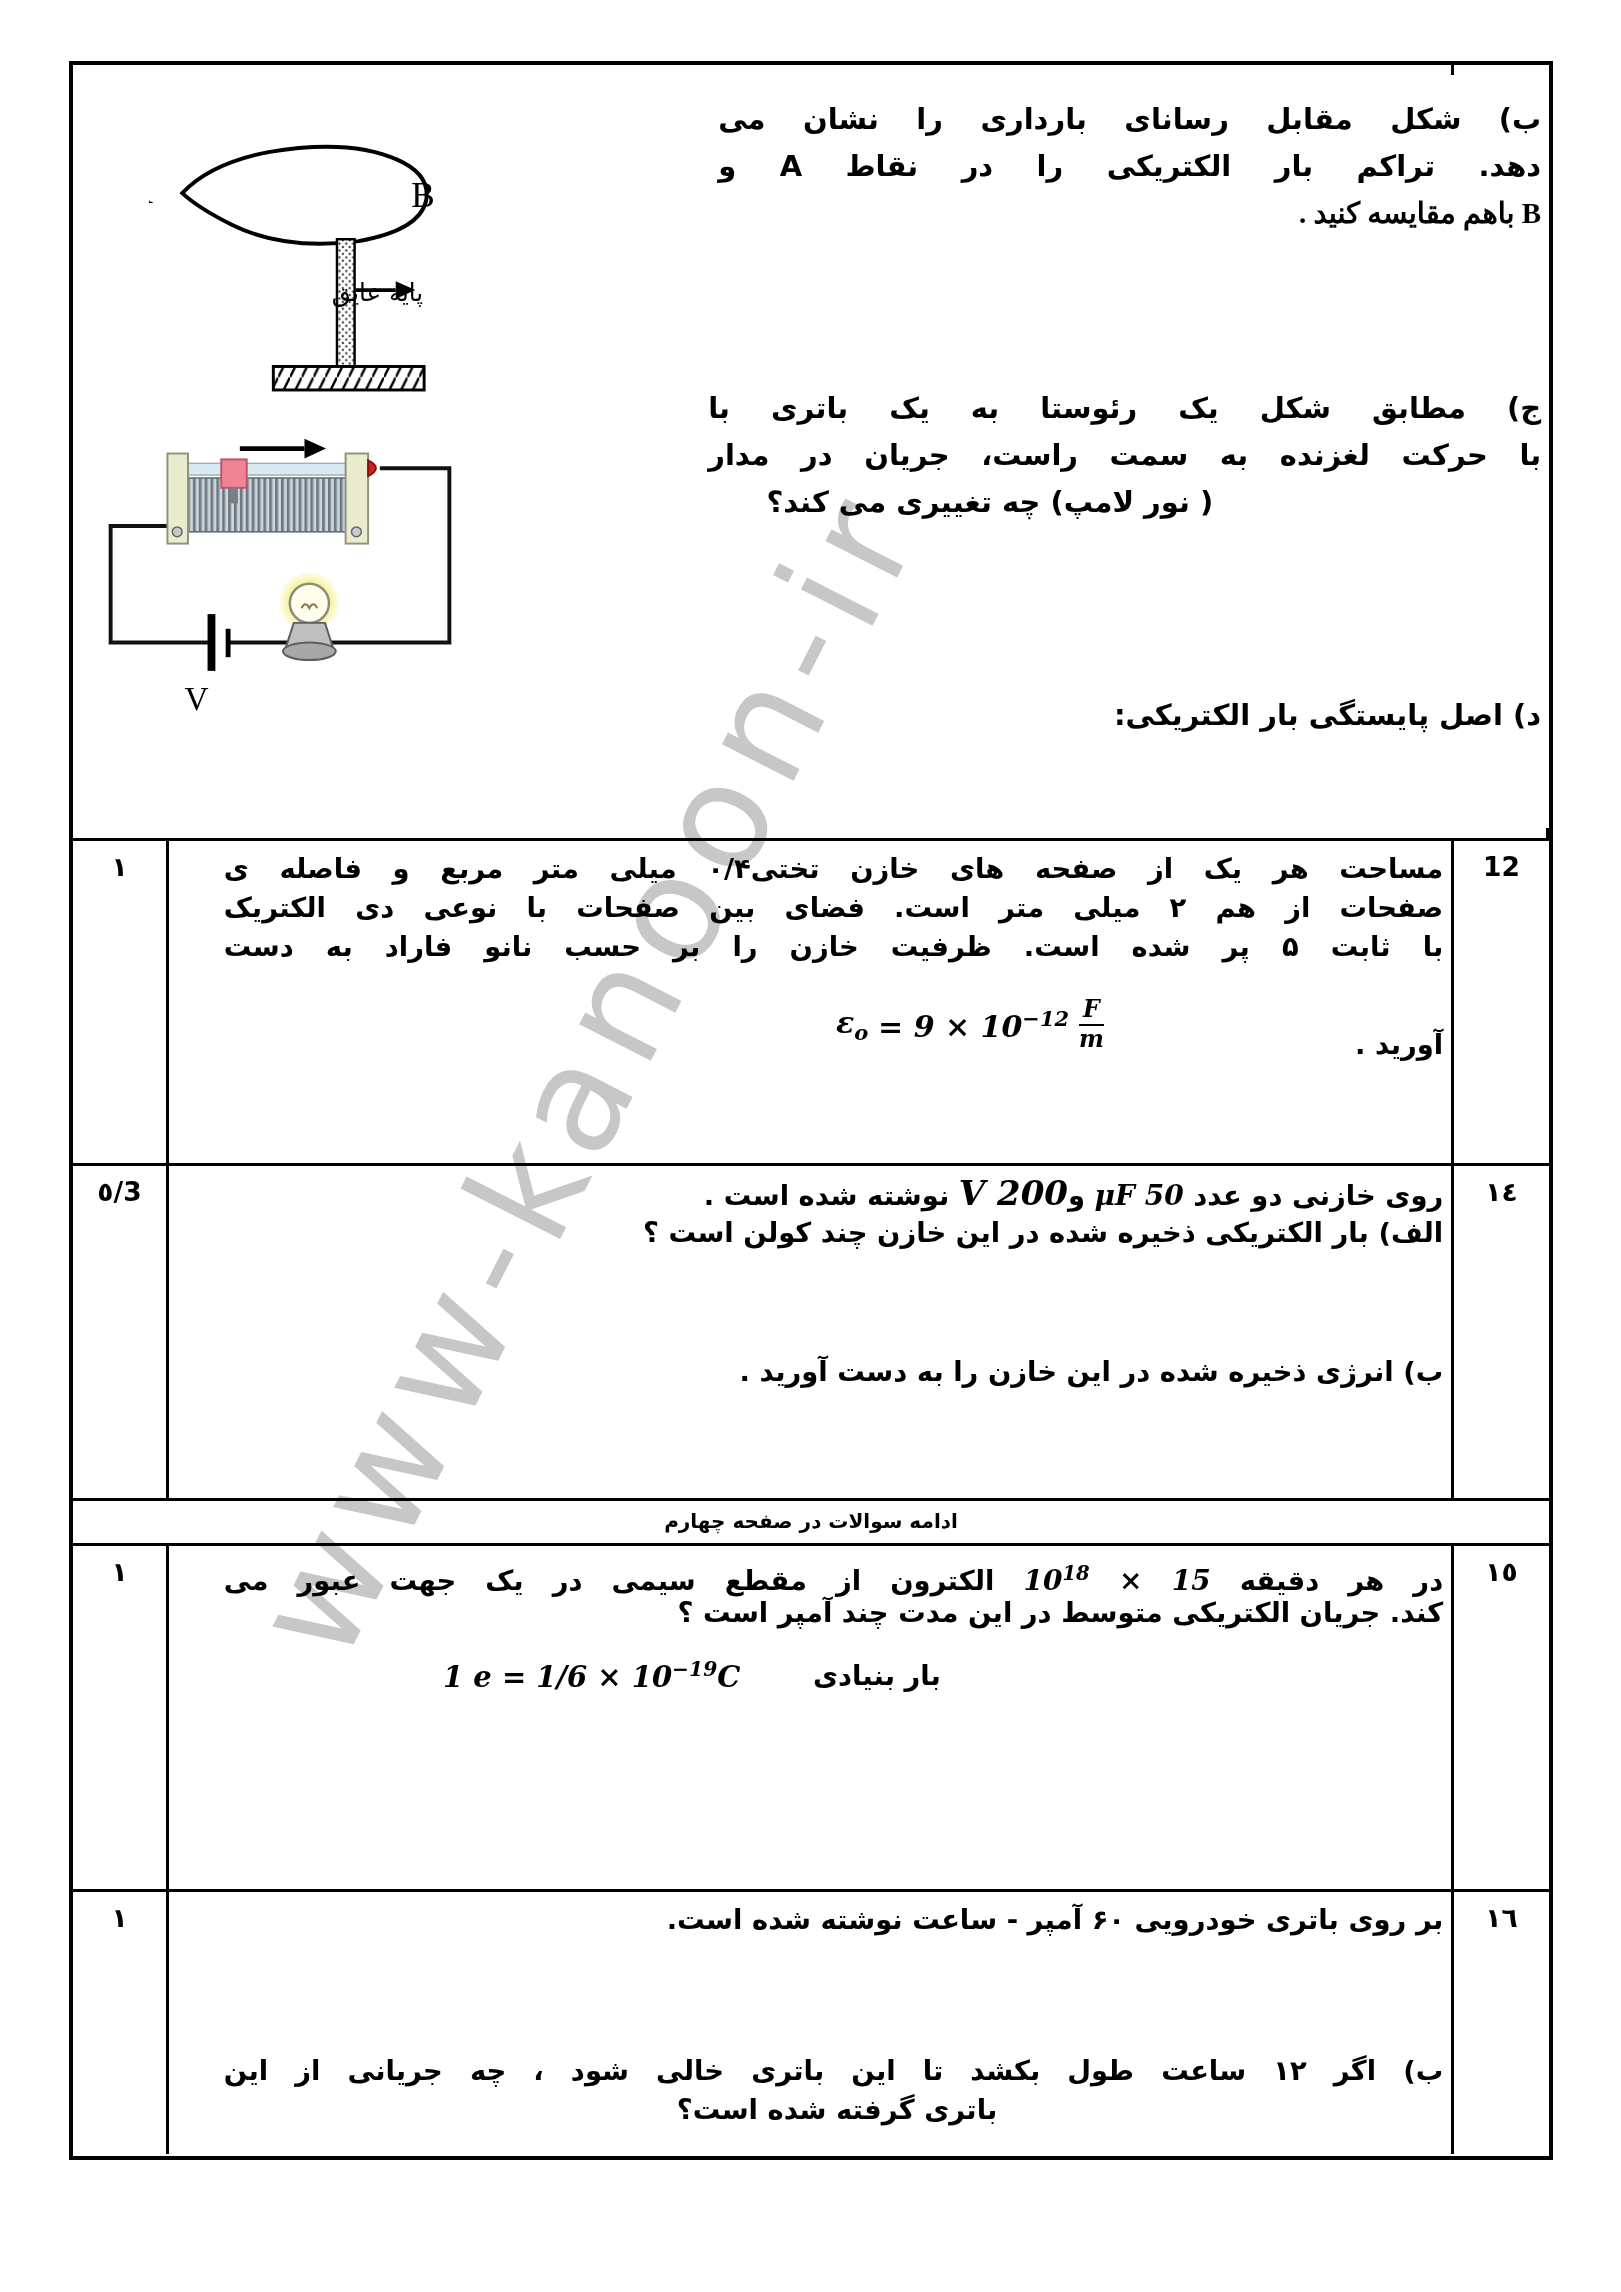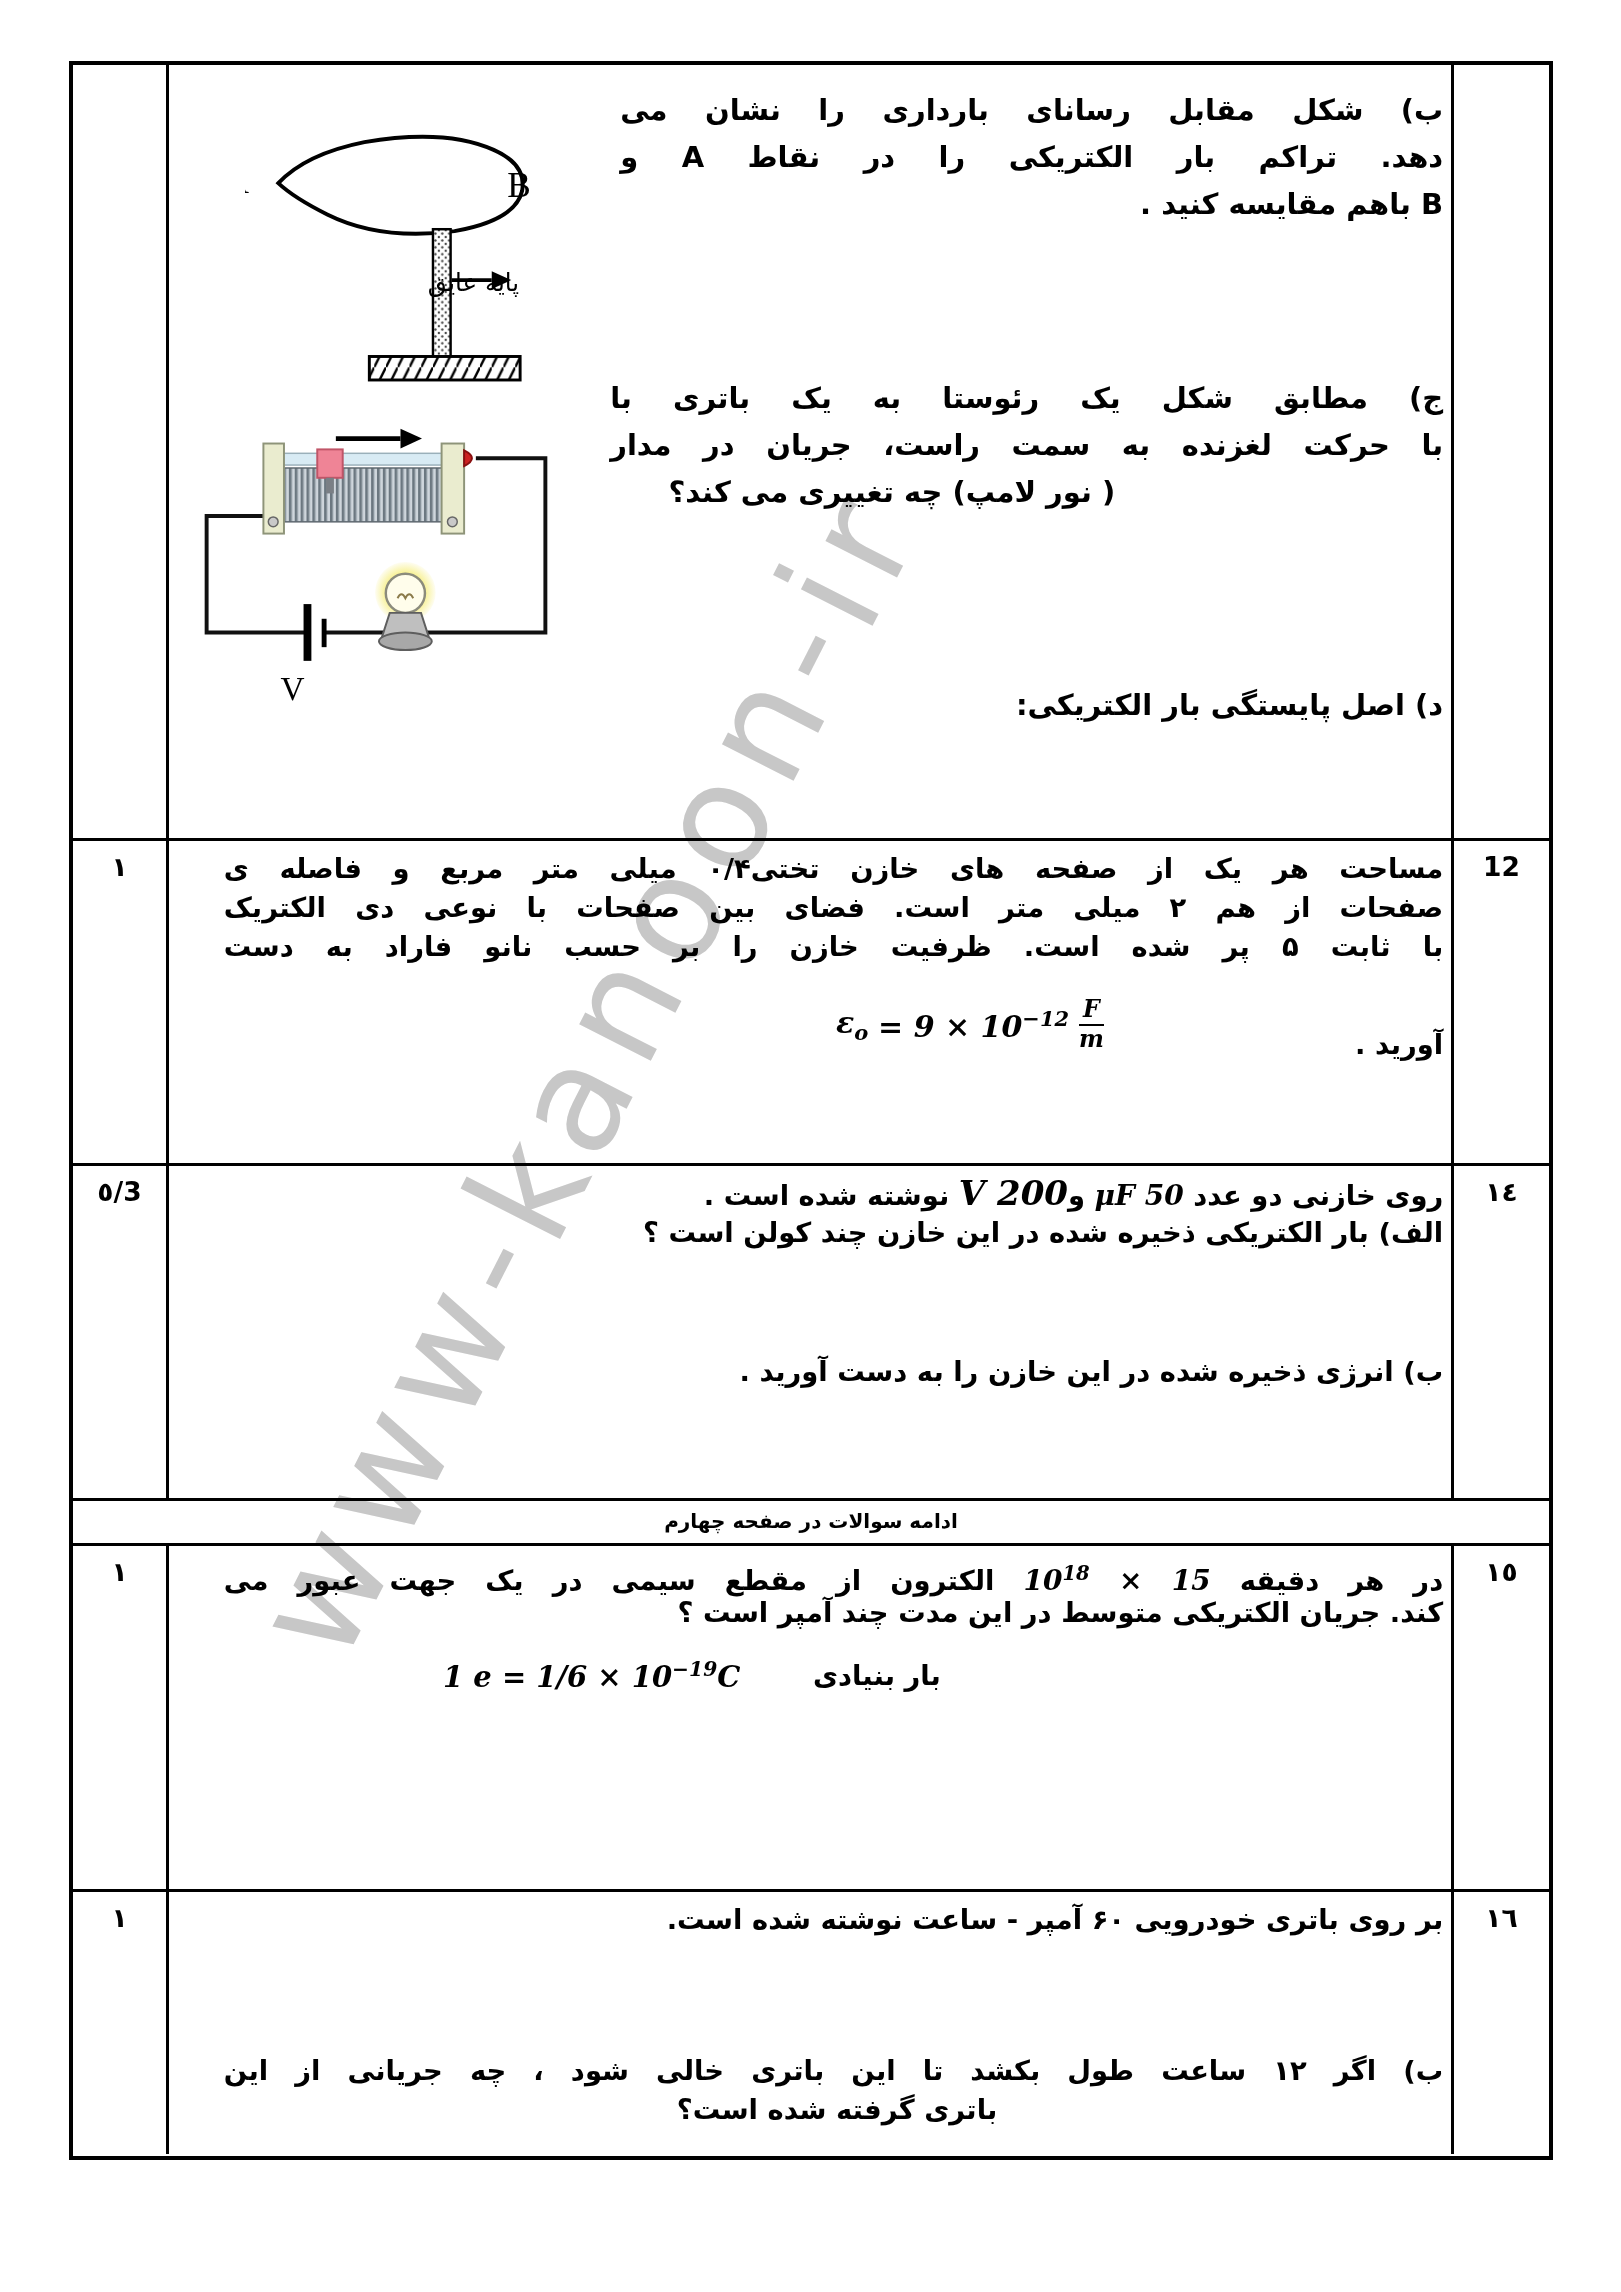--- a/index.html
+++ b/index.html
@@ -7,21 +7,21 @@
         font-family:"DejaVu Sans",sans-serif;color:#000;}
   
   .wm{position:absolute;left:588px;top:1073px;transform:translate(-50%,-50%) rotate(-63deg);
       font-size:147px;letter-spacing:13.7px;color:#c7c7c7;white-space:nowrap;z-index:0;
       font-family:"DejaVu Sans",sans-serif;}
   
   .tbl{position:absolute;left:69px;top:61px;width:1484px;height:2099px;z-index:1;
        border:4.9px solid #000;box-sizing:border-box;display:flex;flex-direction:column;background:transparent;}
   .row{display:flex;direction:rtl;box-sizing:border-box;}
   .row + .row{border-top:3.9px solid #000;}
-  .r1{height:773px;} .r13{height:325px;} .r14{height:335px;} .rbanner{height:45px;} .r15{height:346px;} .r16{height:265px;}
+  .r1{height:773px;flex-direction:column;} .r13{height:325px;} .r14{height:335px;} .rbanner{height:45px;} .r15{height:346px;} .r16{height:265px;}
   .num{width:98px;border-left:3.9px solid #000;box-sizing:border-box;text-align:center;
        font-size:26.5px;font-weight:bold;padding-top:9.8px;}
   .score{width:96px;border-right:3.9px solid #000;box-sizing:border-box;text-align:center;
          font-size:26.5px;font-weight:bold;padding-top:9.8px;}
   .content{flex:1;position:relative;direction:rtl;}
   .abs{position:absolute;}
   .fa30{font-size:29px;font-weight:bold;line-height:47px;}
   .fa28{font-size:27.4px;font-weight:bold;line-height:39px;margin-left:47px;}
   .jl{text-align:justify;text-align-last:justify;}
   .rl{text-align:right;}
@@ -45,21 +45,21 @@
 
   <div class="tbl">
 
     <div class="row r1">
       <div class="num"></div>
       <div class="content">
 
         <div class="abs fa30 jl" style="top:21.6px;right:7.8px;width:823px;">
           <div>ب) شکل مقابل رسانای بارداری را نشان می</div>
           <div>دهد. تراکم بار الکتریکی را در نقاط A و</div>
-          <div class="rl" style="text-align-last:right;">B باهم مقایسه کنید .</div>
+          <div class="rl" style="text-align-last:right;font-family:Liberation Serif, serif;">B باهم مقایسه کنید .</div>
         </div>
 
         <div class="abs" style="left:76px;top:67px;">
           <svg width="374" height="261" viewBox="0 0 382 266">
             <defs>
               <pattern id="stip" width="7" height="7" patternUnits="userSpaceOnUse">
                 <rect width="7" height="7" fill="#ffffff"></rect>
                 <circle cx="2" cy="2" r="1.2" fill="#444"></circle>
                 <circle cx="5.5" cy="5.5" r="1.2" fill="#444"></circle>
               </pattern>

